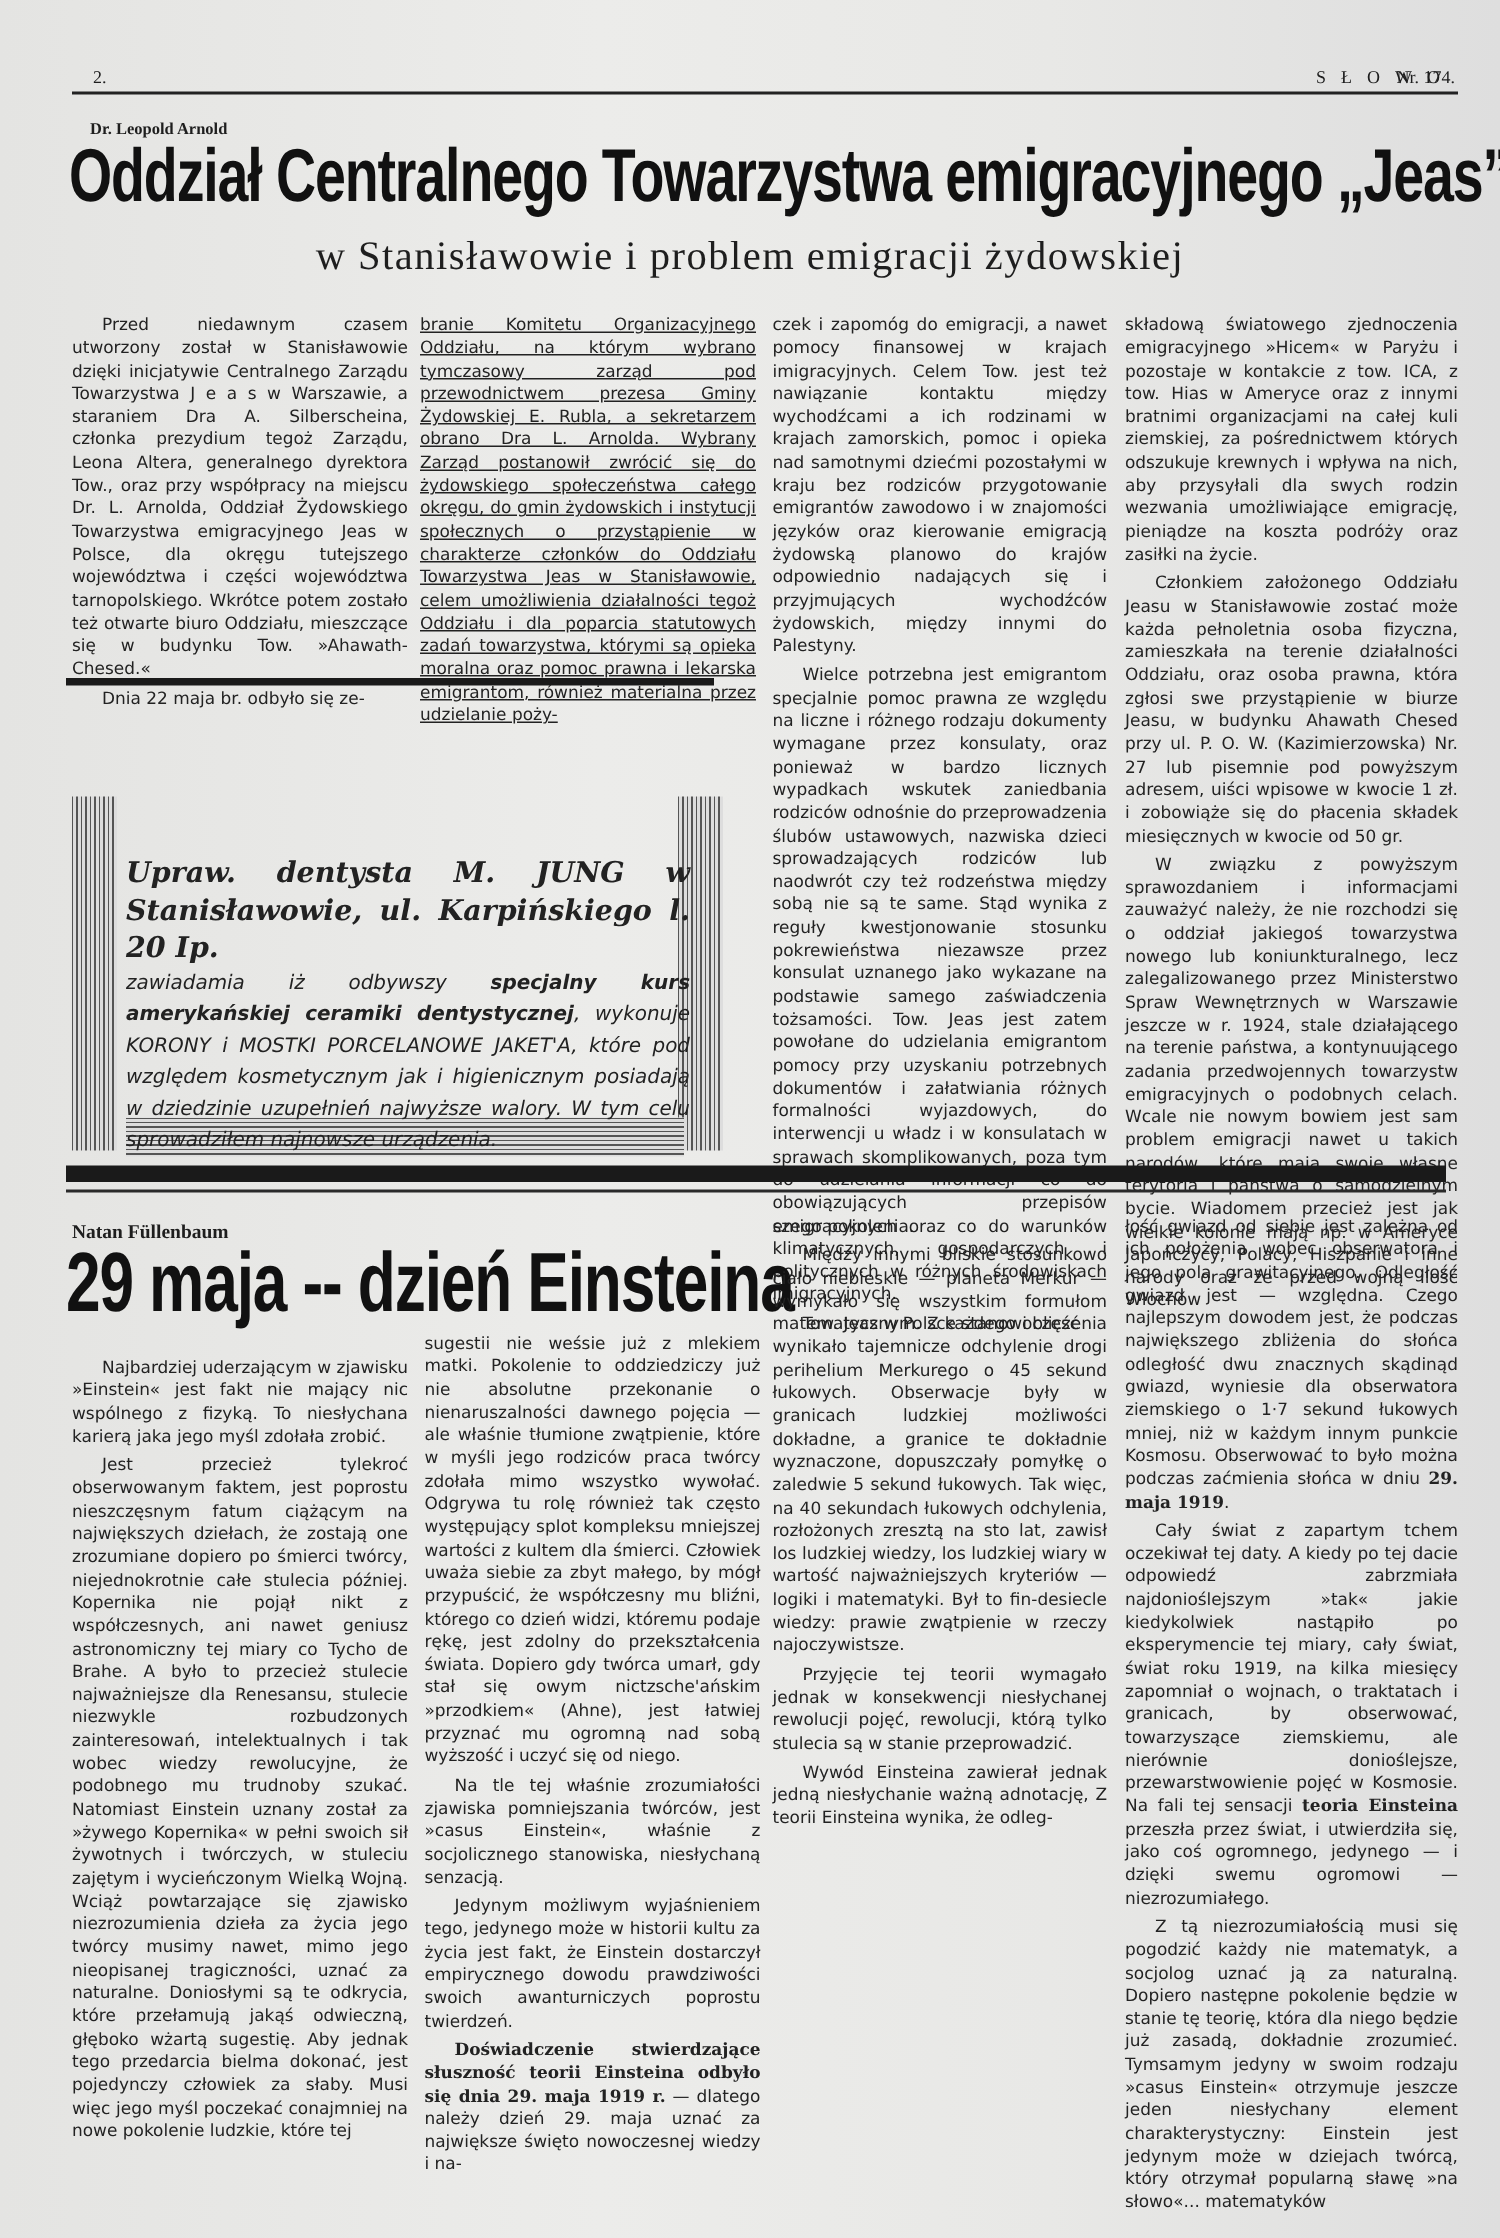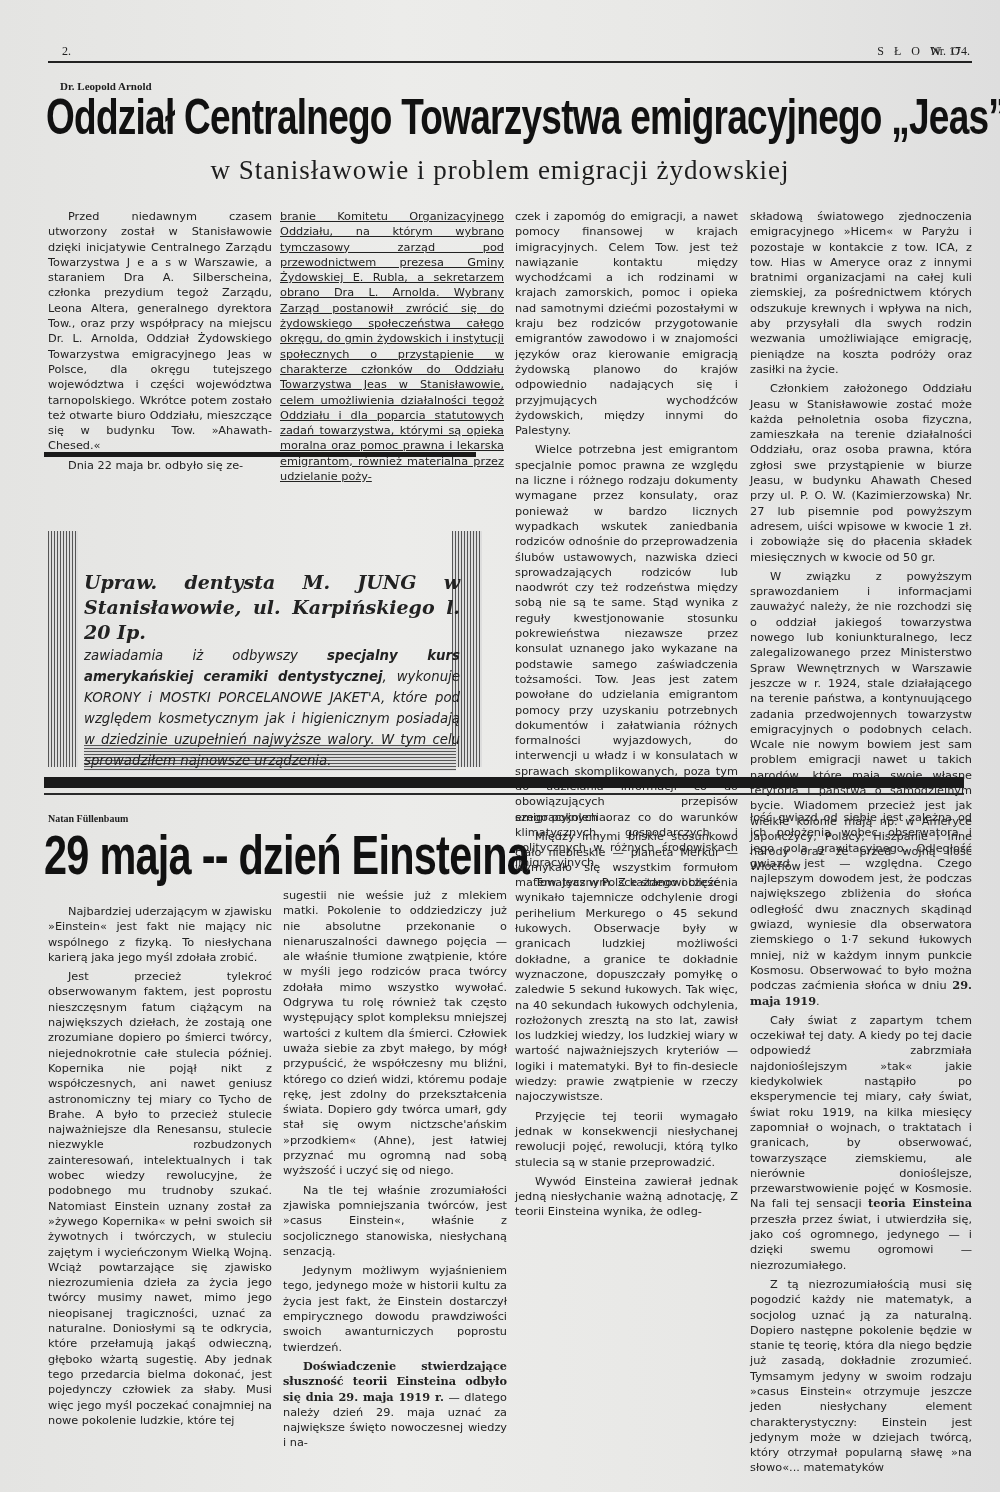--- a/index.html
+++ b/index.html
@@ -79,21 +79,21 @@
       <div class="lead">Upraw. dentysta M. JUNG w Stanisławowie, ul. Karpińskiego l. 20 Ip.</div>
       <div class="small">
         <span>zawiadamia iż odbywszy </span><b>specjalny kurs amerykańskiej ceramiki dentystycznej</b><span>, wykonuje KORONY i MOSTKI PORCELANOWE JAKET'A, które pod względem kosmetycznym jak i higienicznym posiadają w dziedzinie uzupełnień najwyższe walory. W tym celu sprowadziłem najnowsze urządzenia.</span>
       </div>
     </div>
   </div>
 
   <div class="bigrule"></div>
   <div class="thinrule"></div>
 
-  <div class="byline" style="left:48px;top:813px;font-size:10px;">Natan Füllenbaum</div>
+  <div class="byline" style="left:48px;top:813px;font-size:13px;">Natan Füllenbaum</div>
   <div class="headline" style="left:44px;top:822px;font-size:56px;transform:scaleX(0.74);">29 maja -- dzień Einsteina</div>
 
   <div class="col" style="left:48px;top:902px;width:224px;">
     <p>Najbardziej uderzającym w zjawisku »Einstein« jest fakt nie mający nic wspólnego z fizyką. To niesłychana karierą jaka jego myśl zdołała zrobić.</p>
     <p>Jest przecież tylekroć obserwowanym faktem, jest poprostu nieszczęsnym fatum ciążącym na największych dziełach, że zostają one zrozumiane dopiero po śmierci twórcy, niejednokrotnie całe stulecia później. Kopernika nie pojął nikt z współczesnych, ani nawet geniusz astronomiczny tej miary co Tycho de Brahe. A było to przecież stulecie najważniejsze dla Renesansu, stulecie niezwykle rozbudzonych zainteresowań, intelektualnych i tak wobec wiedzy rewolucyjne, że podobnego mu trudnoby szukać. Natomiast Einstein uznany został za »żywego Kopernika« w pełni swoich sił żywotnych i twórczych, w stuleciu zajętym i wycieńczonym Wielką Wojną. Wciąż powtarzające się zjawisko niezrozumienia dzieła za życia jego twórcy musimy nawet, mimo jego nieopisanej tragiczności, uznać za naturalne. Doniosłymi są te odkrycia, które przełamują jakąś odwieczną, głęboko wżartą sugestię. Aby jednak tego przedarcia bielma dokonać, jest pojedynczy człowiek za słaby. Musi więc jego myśl poczekać conajmniej na nowe pokolenie ludzkie, które tej</p>
   </div>
   <div class="col" style="left:283px;top:886px;width:224px;">
     <p class="cont">sugestii nie weśsie już z mlekiem matki. Pokolenie to oddziedziczy już nie absolutne przekonanie o nienaruszalności dawnego pojęcia — ale właśnie tłumione zwątpienie, które w myśli jego rodziców praca twórcy zdołała mimo wszystko wywołać. Odgrywa tu rolę również tak często występujący splot kompleksu mniejszej wartości z kultem dla śmierci. Człowiek uważa siebie za zbyt małego, by mógł przypuścić, że współczesny mu bliźni, którego co dzień widzi, któremu podaje rękę, jest zdolny do przekształcenia świata. Dopiero gdy twórca umarł, gdy stał się owym nictzsche'ańskim »przodkiem« (Ahne), jest łatwiej przyznać mu ogromną nad sobą wyższość i uczyć się od niego.</p>
     <p>Na tle tej właśnie zrozumiałości zjawiska pomniejszania twórców, jest »casus Einstein«, właśnie z socjolicznego stanowiska, niesłychaną senzacją.</p>
     <p>Jedynym możliwym wyjaśnieniem tego, jedynego może w historii kultu za życia jest fakt, że Einstein dostarczył empirycznego dowodu prawdziwości swoich awanturniczych poprostu twierdzeń.</p>

